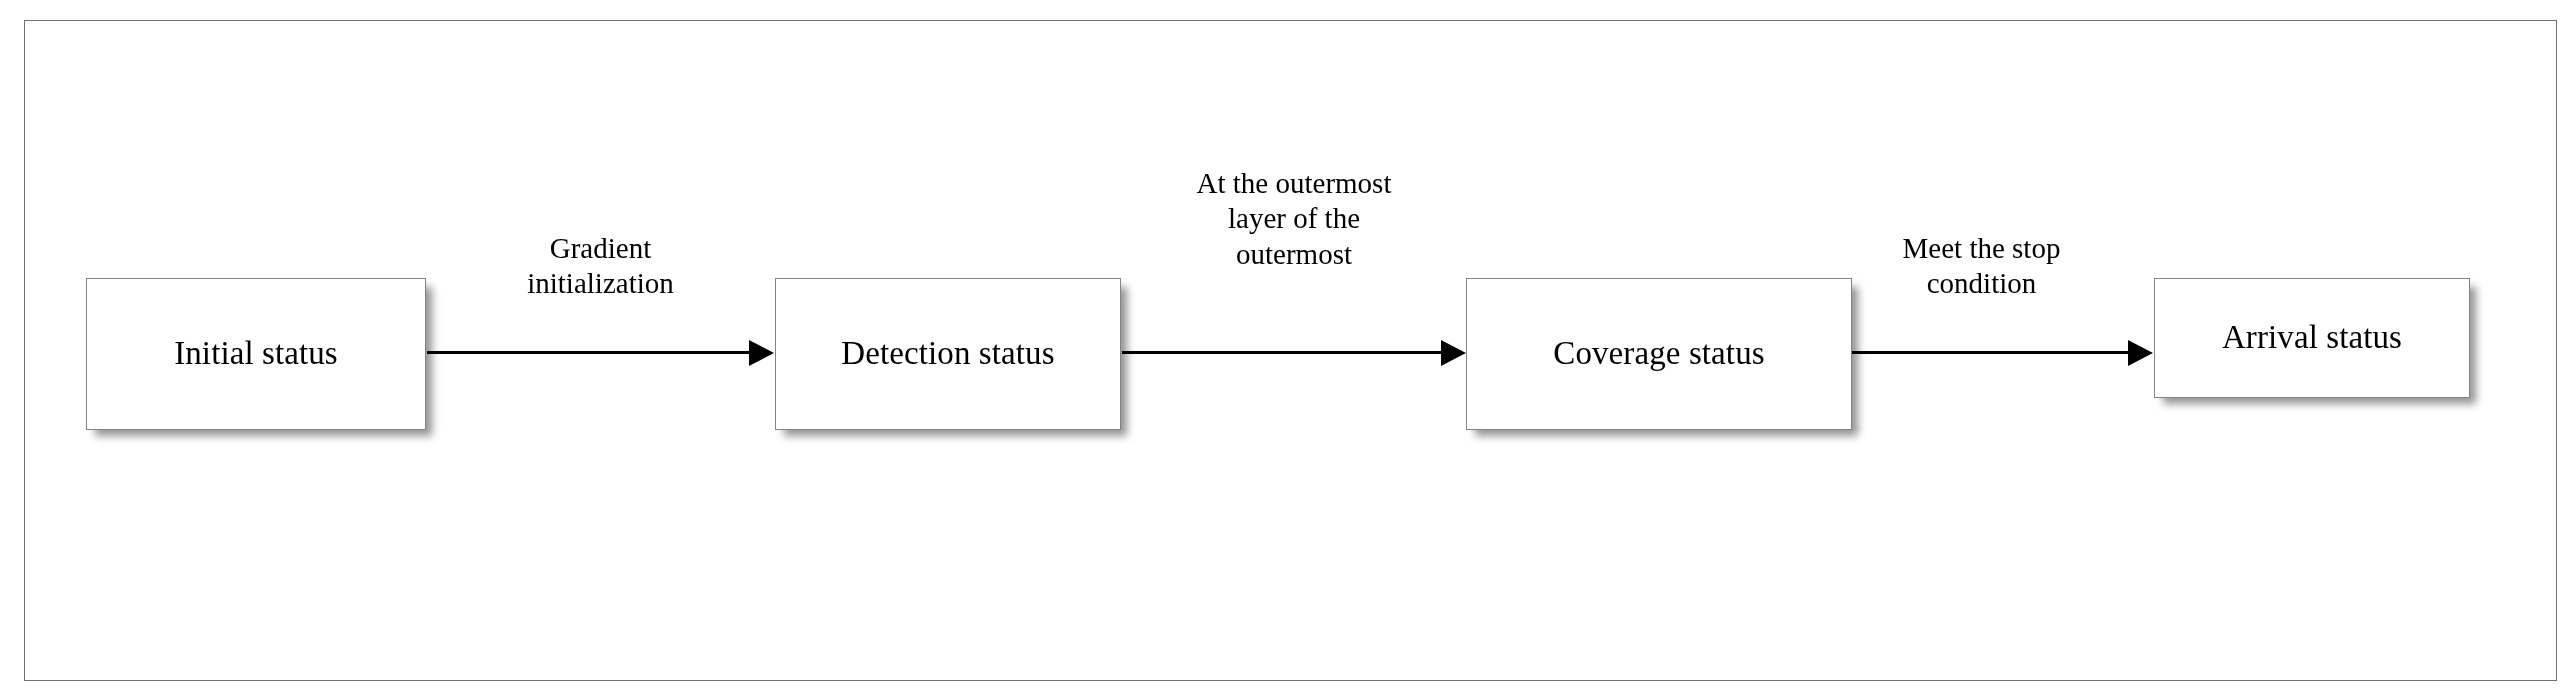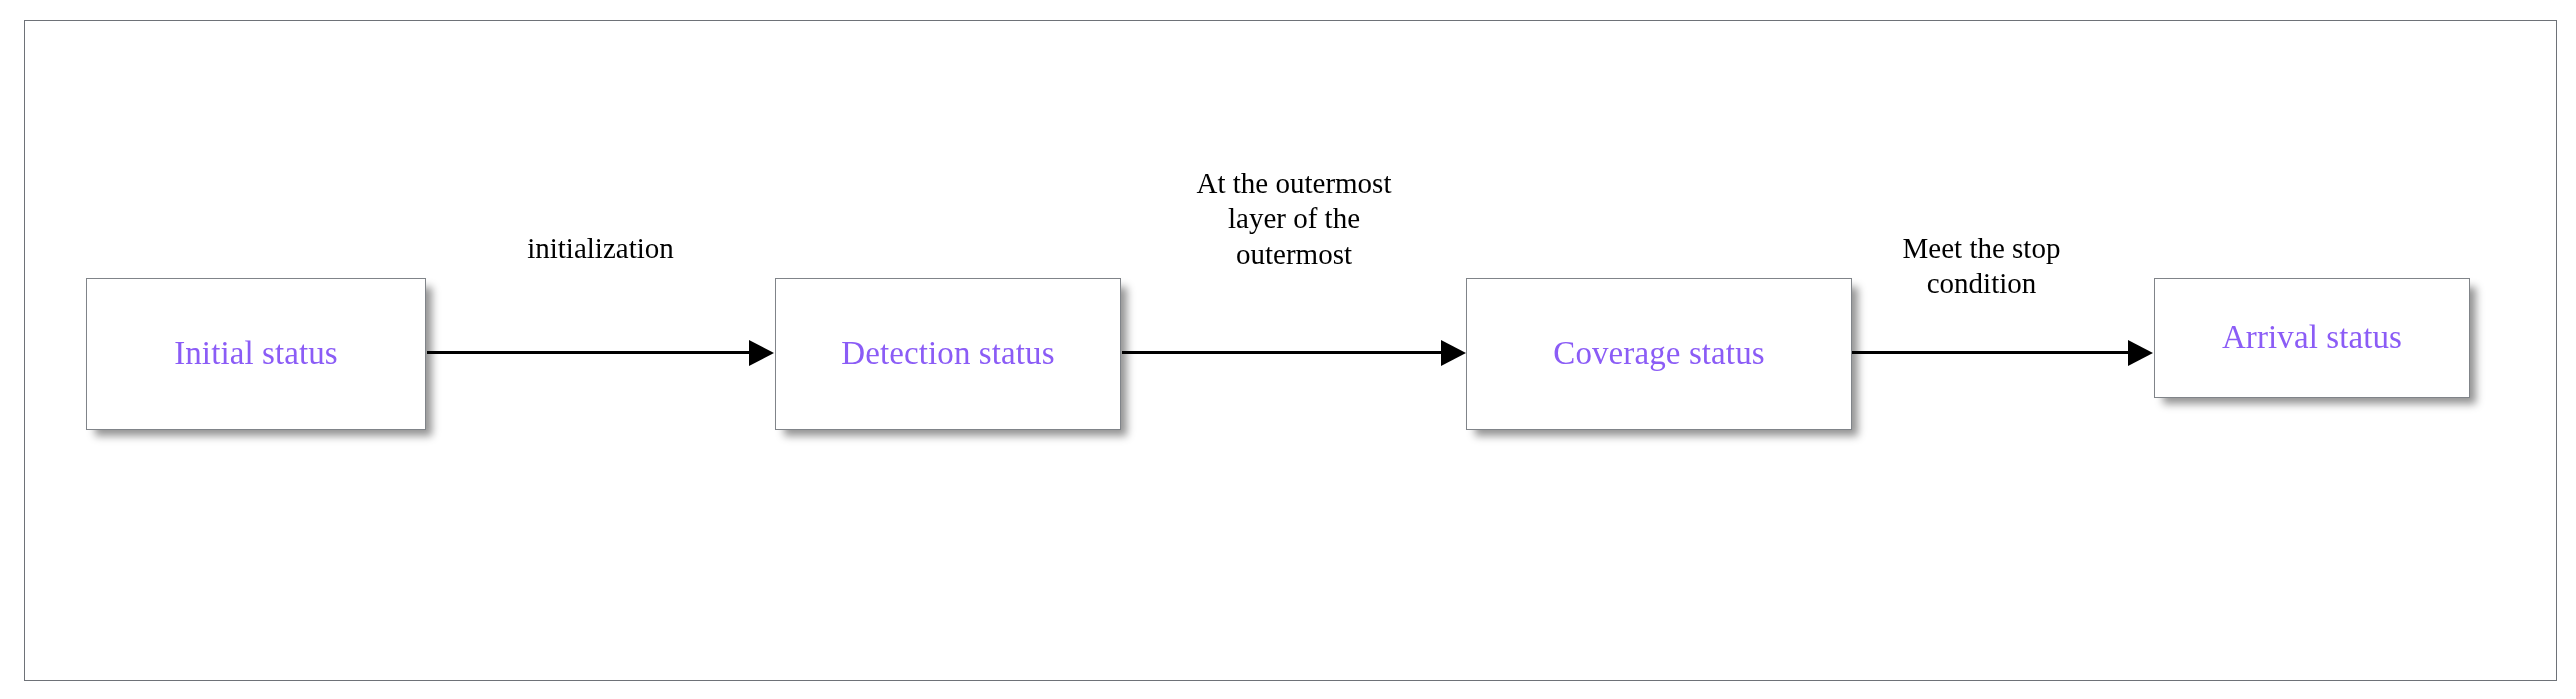--- a/index.html
+++ b/index.html
@@ -47,21 +47,21 @@
     box-shadow: 7.2px 7.2px 8px -1.4px rgba(0, 0, 0, 0.42);
     display: flex;
     align-items: center;
     justify-content: center;
     z-index: 3;
   }
 
   .state-box-label {
     font-size: 33px;
     line-height: 1.15;
-    color: #8b5cf6;
+    color: #000000;
     white-space: nowrap;
     text-align: center;
     letter-spacing: 0.1px;
   }
 
   #box-initial   { left: 86px;  top: 278px; width: 340px; height: 152px; }
   #box-detection { left: 775px; top: 278px; width: 346px; height: 152px; justify-content: center; }
   #box-coverage  { left: 1466px; top: 278px; width: 386px; height: 152px; }
   #box-arrival   { left: 2154px; top: 278px; width: 316px; height: 120px; }
 
@@ -138,20 +138,21 @@
 
     <div class="state-box" id="box-initial">
       <span class="state-box-label">Initial status</span>
     </div>
 
     <div class="connector" id="arrow-initial-detection">
       <div class="connector-line"></div>
       <div class="connector-head"></div>
     </div>
     <div class="edge-label" id="label-gradient-initialization">
+      <span class="edge-label-line">Gradient</span>
       <span class="edge-label-line">initialization</span>
     </div>
 
     <div class="state-box" id="box-detection">
       <span class="state-box-label">Detection status</span>
     </div>
 
     <div class="connector" id="arrow-detection-coverage">
       <div class="connector-line"></div>
       <div class="connector-head"></div>

